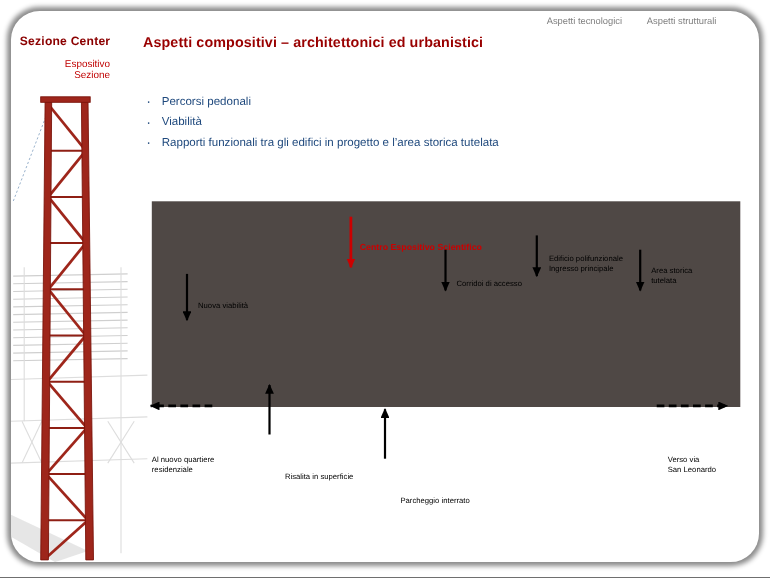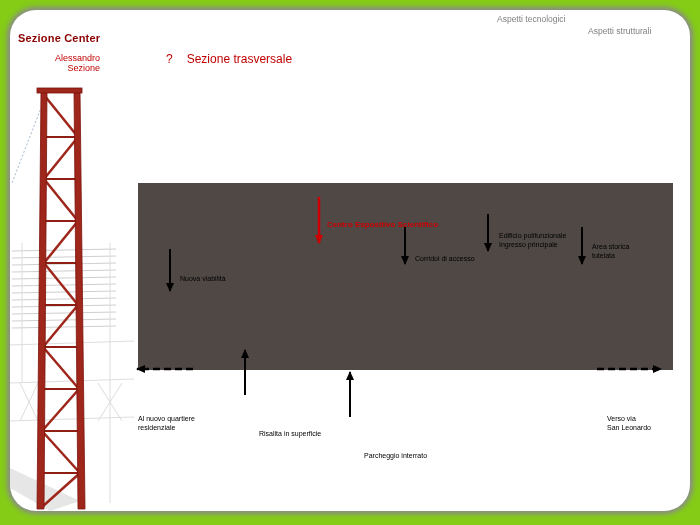--- a/index.html
+++ b/index.html
@@ -1,18 +1,18 @@
 <!DOCTYPE html>
 <html><head>
 <meta charset="utf-8">
 <style>
   * { margin:0; padding:0; box-sizing:border-box; }
   html,body { width:700px; height:525px; background:#000; overflow:hidden;
               font-family:"Liberation Sans", sans-serif; }
-  #stage { position:relative; width:700px; height:525px; background:#84cc16; }
+  #stage { position:relative; width:700px; height:525px; background:#ffffff; }
 
   .slide { position:absolute; left:10px; top:10px; width:680px; height:501px;
            background:#fff; border-radius:26px;
            box-shadow:0 0 5px 3px #8a8a8a; overflow:hidden; }
 
   .abs { position:absolute; }
 
   .nav-link { font-size:8.5px; color:#7f7f7f; cursor:pointer; }
   .brand { font-size:11px; font-weight:bold; color:#8b0000; letter-spacing:.2px; }
   .author { font-size:9px; color:#c00000; text-align:right; line-height:10px; }
@@ -36,32 +36,35 @@
   svg.overlay { position:absolute; left:0; top:0; width:700px; height:525px;
                 pointer-events:none; }
 </style>
 </head>
 <body>
 
 <div id="stage">
   <div class="slide">
 
     <span class="abs nav-link" style="left:487px; top:4px;">Aspetti tecnologici</span>
-    <span class="abs nav-link" style="left:578px; top:16px;text-align:right;">Aspetti strutturali</span>
+    <span class="abs nav-link" style="left:578px; top:4px;text-align:right;">Aspetti strutturali</span>
 
     <span class="abs brand" style="left:8px; top:22px;">Sezione Center</span>
     <div class="abs author" style="left:30px; top:43px; width:60px;">
-      <div>Alessandro</div>
+      <div>Espositivo</div>
       <div>Sezione</div>
     </div>
 
-    <div class="abs subtitle" style="left:156px; top:42px;">
-      <span class="q">?</span><span>Sezione trasversale</span>
-    </div>
+    <span class="abs title" style="left:120px; top:21px;">Aspetti compositivi – architettonici ed urbanistici</span>
 
+    <ul class="bullets abs" style="left:123px; top:76px; width:470px;">
+      <li>Percorsi pedonali</li>
+      <li>Viabilità</li>
+      <li>Rapporti funzionali tra gli edifici in progetto e l’area storica tutelata</li>
+    </ul>
 
     <svg class="abs" style="left:0px; top:73px;" width="128" height="428" viewBox="0 0 128 428">
 
       <g stroke="#cfcfcf" stroke-width="1">
         <line x1="2" y1="168" x2="106" y2="166"></line>
           <line x1="2" y1="175" x2="106" y2="173"></line>
         <line x1="2" y1="182" x2="106" y2="180"></line>
           <line x1="2" y1="189" x2="106" y2="187"></line>
         <line x1="2" y1="196" x2="106" y2="194"></line>
           <line x1="2" y1="203" x2="106" y2="201"></line>

